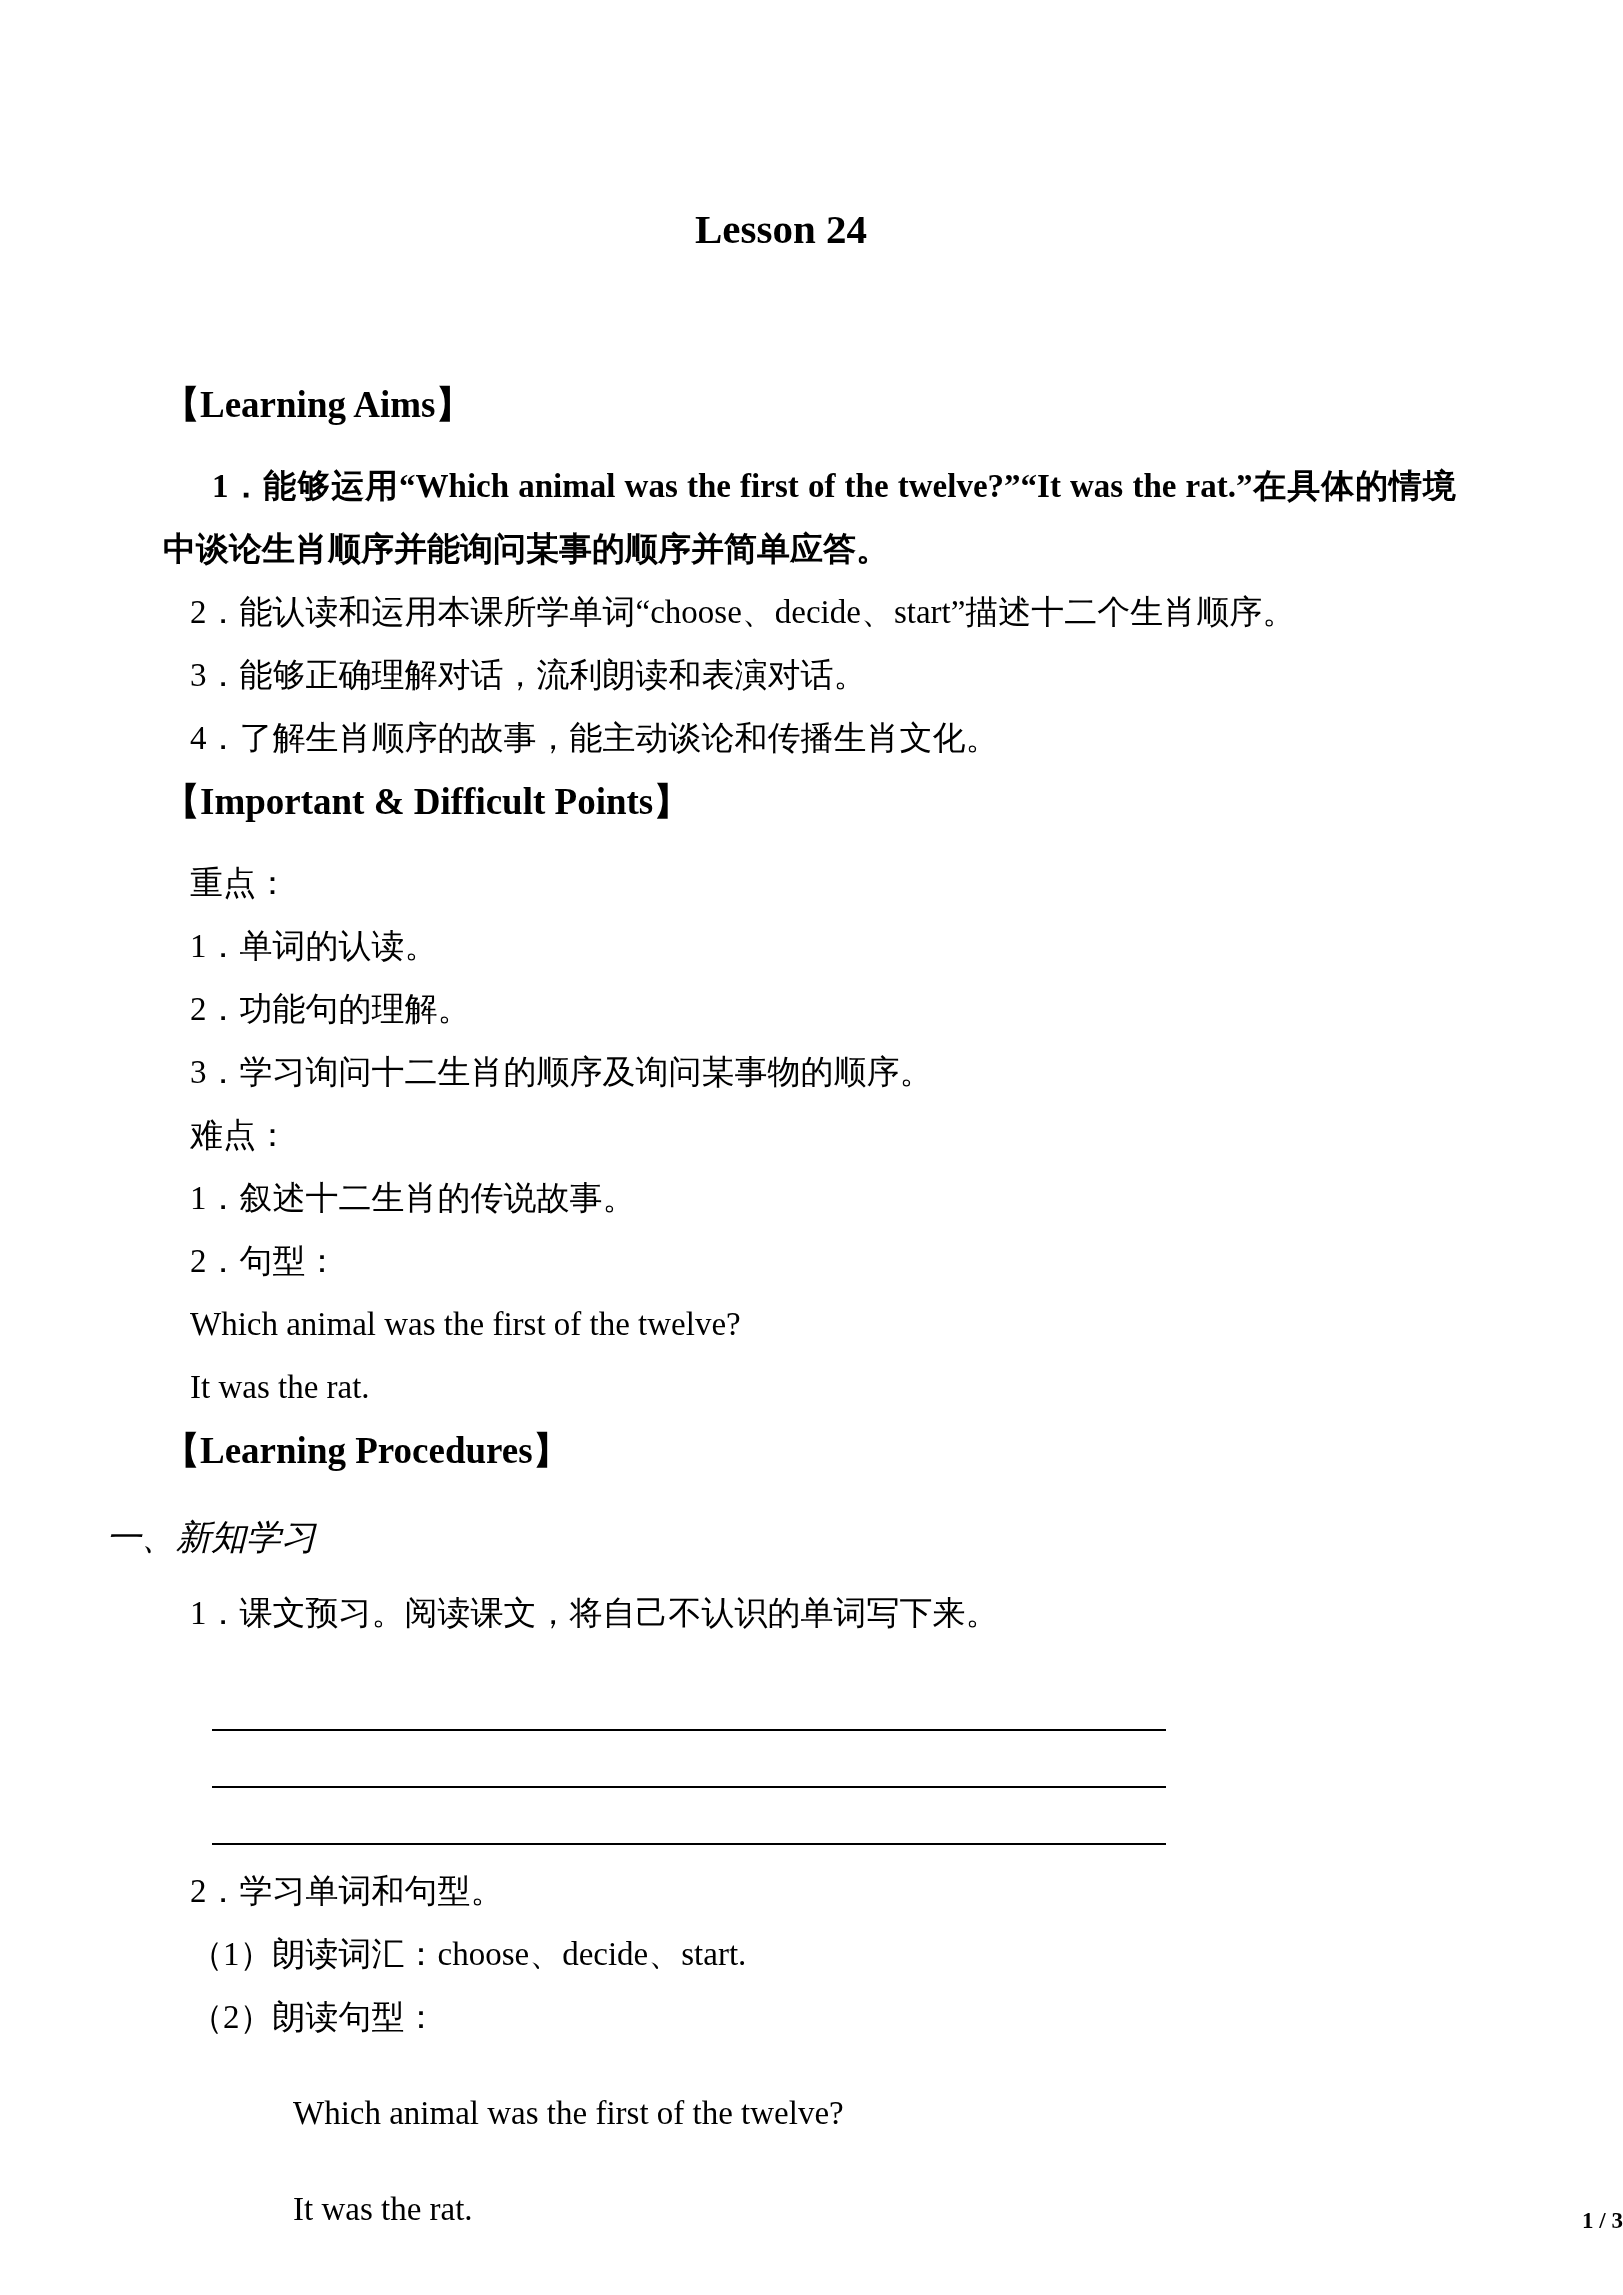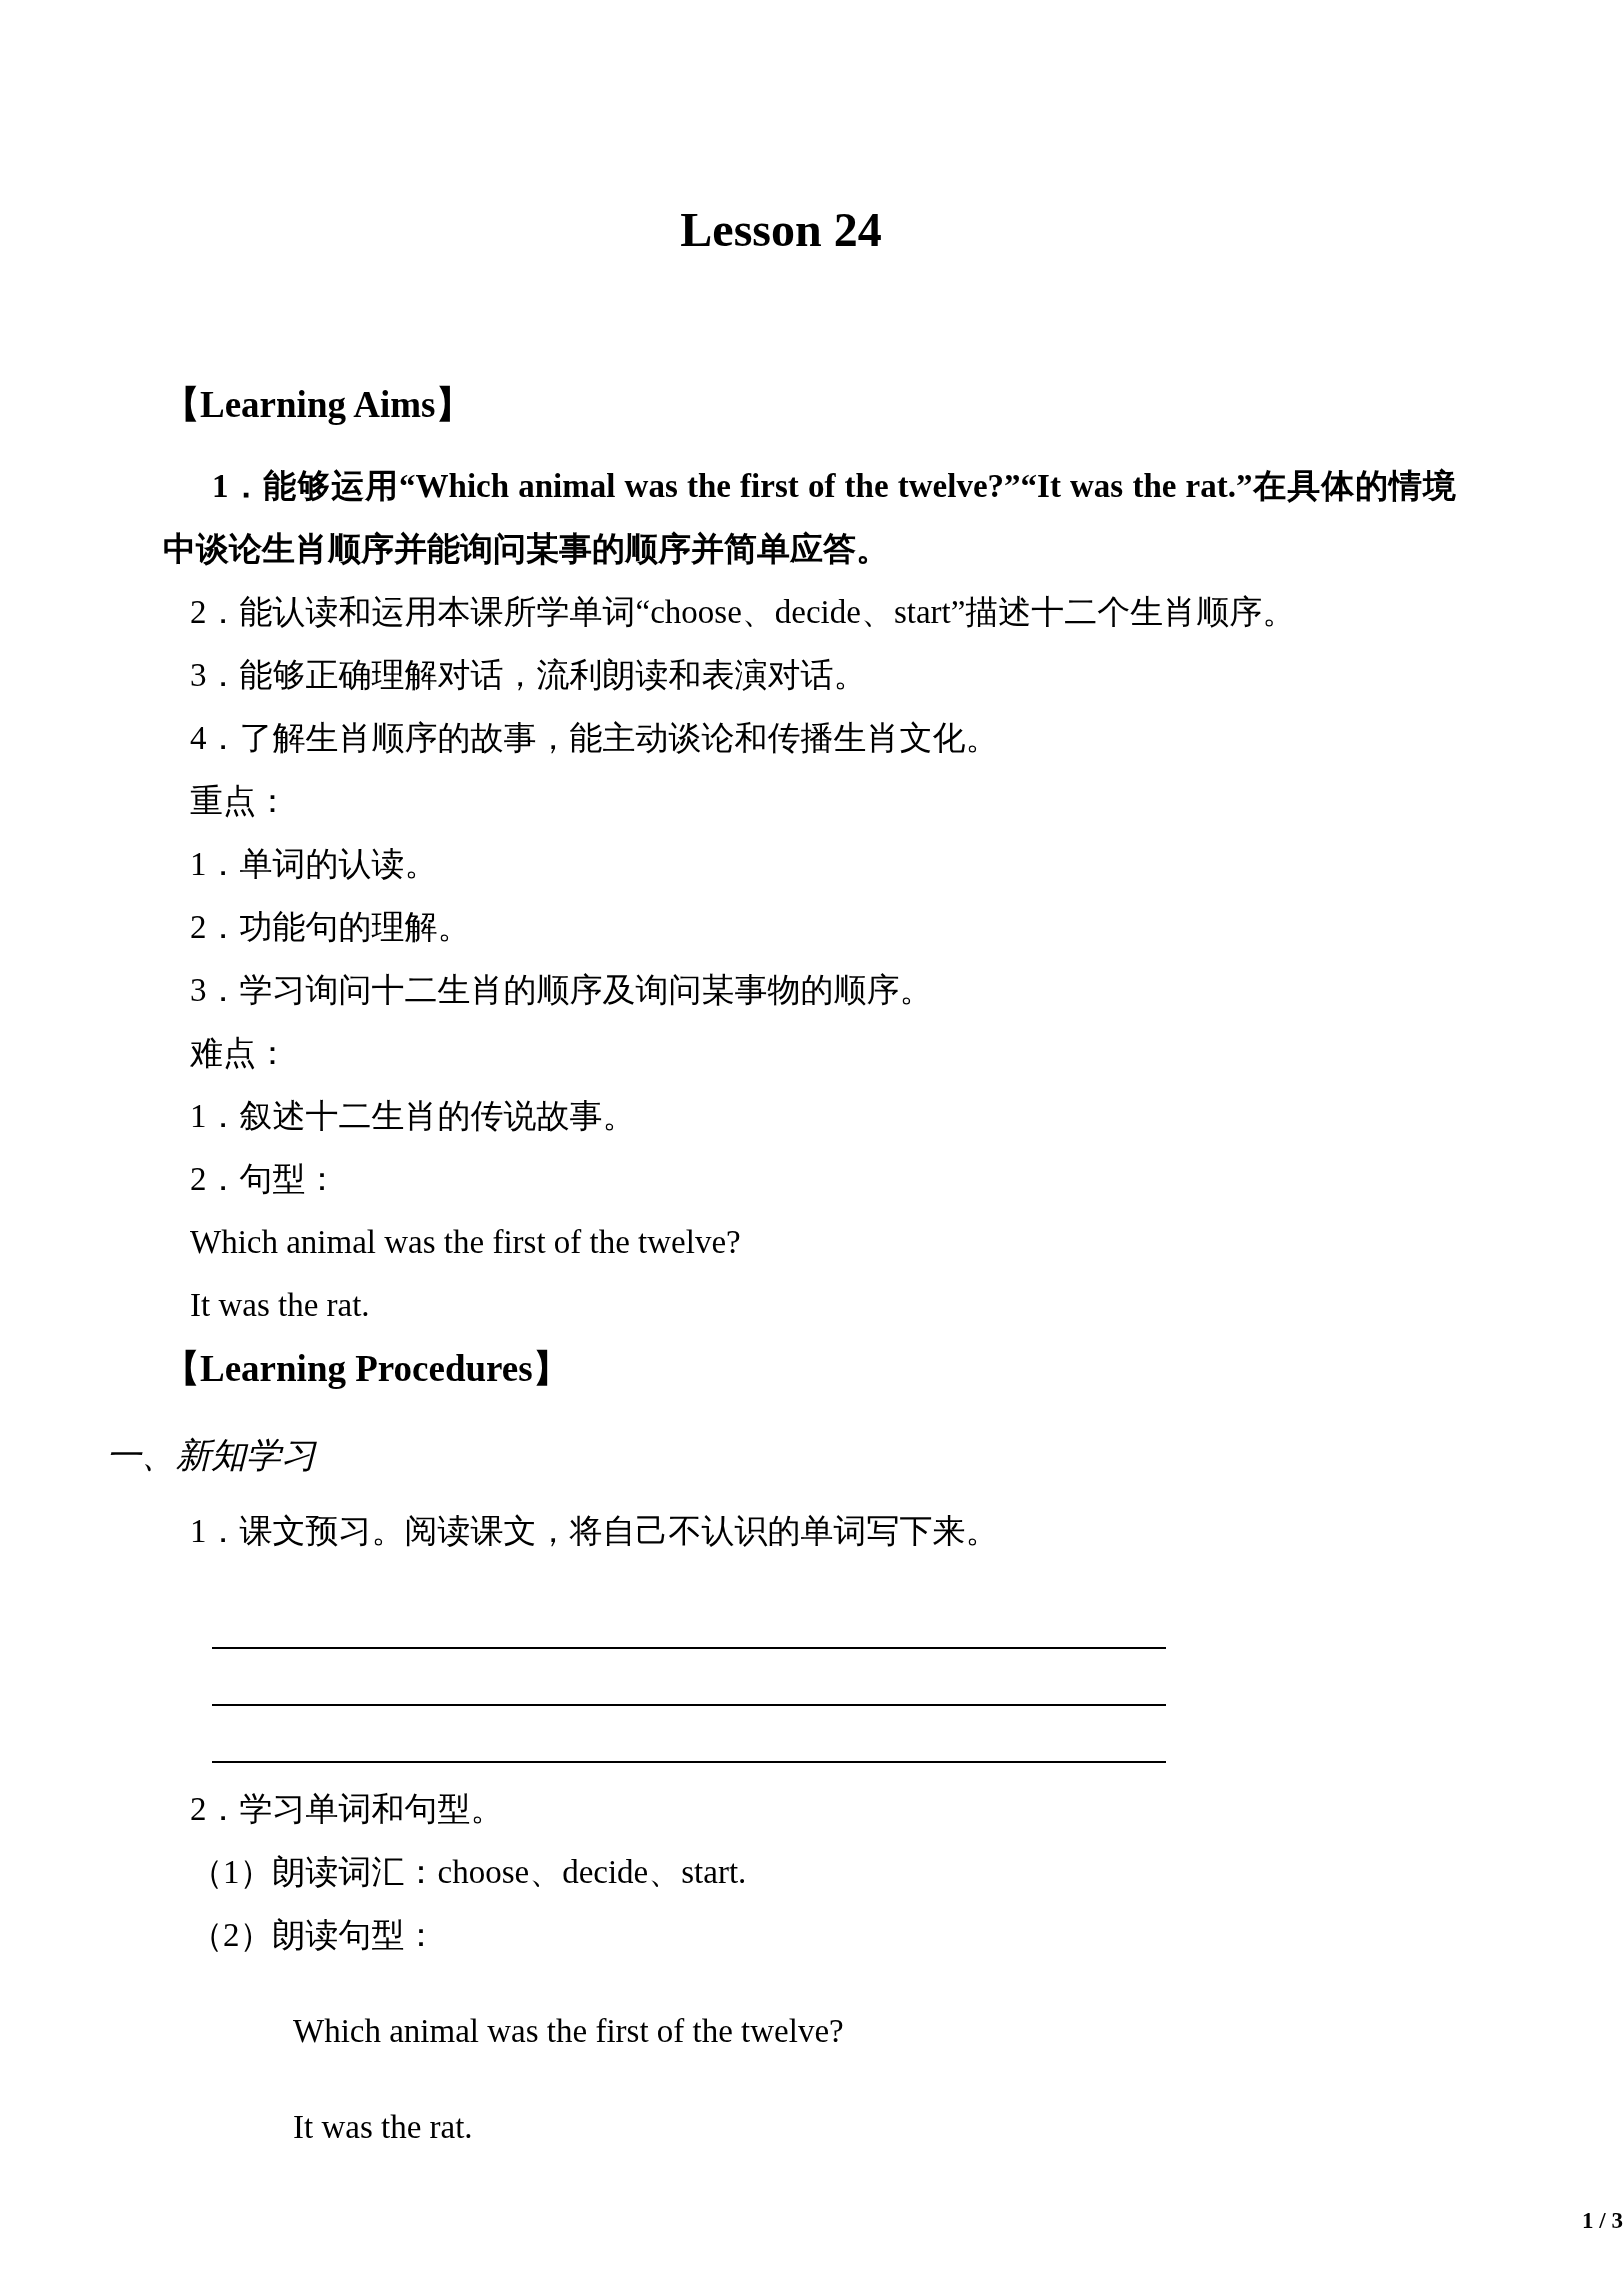--- a/index.html
+++ b/index.html
@@ -15,21 +15,21 @@
   .page {
     position: relative;
     width: 1623px;
     height: 2295px;
     padding: 205px 167px 0 106px;
     overflow: hidden;
   }
   .doc-title {
     margin: 0 0 126px 0;
     text-align: center;
-    font-size: 48px;
+    font-size: 41px;
     font-weight: bold;
     line-height: 49px;
   }
   .heading {
     margin: 6.8px 0 26px 57px;
     font-size: 37px;
     font-weight: bold;
     line-height: 49px;
   }
   .para {
@@ -78,20 +78,21 @@
 <div class="page">
 
   <h1 class="doc-title">Lesson 24</h1>
 
   <h2 class="heading">【Learning Aims】</h2>
   <p class="para">1．能够运用“Which animal was the first of the twelve?”“It was the rat.”在具体的情境中谈论生肖顺序并能询问某事的顺序并简单应答。</p>
   <p class="item">2．能认读和运用本课所学单词“choose、decide、start”描述十二个生肖顺序。</p>
   <p class="item">3．能够正确理解对话，流利朗读和表演对话。</p>
   <p class="item">4．了解生肖顺序的故事，能主动谈论和传播生肖文化。</p>
 
+  <h2 class="heading">【Important &amp; Difficult Points】</h2>
   <p class="item bold-label">重点：</p>
   <p class="item">1．单词的认读。</p>
   <p class="item">2．功能句的理解。</p>
   <p class="item">3．学习询问十二生肖的顺序及询问某事物的顺序。</p>
   <p class="item bold-label">难点：</p>
   <p class="item">1．叙述十二生肖的传说故事。</p>
   <p class="item">2．句型：</p>
   <p class="item">Which animal was the first of the twelve?</p>
   <p class="item">It was the rat.</p>
 

